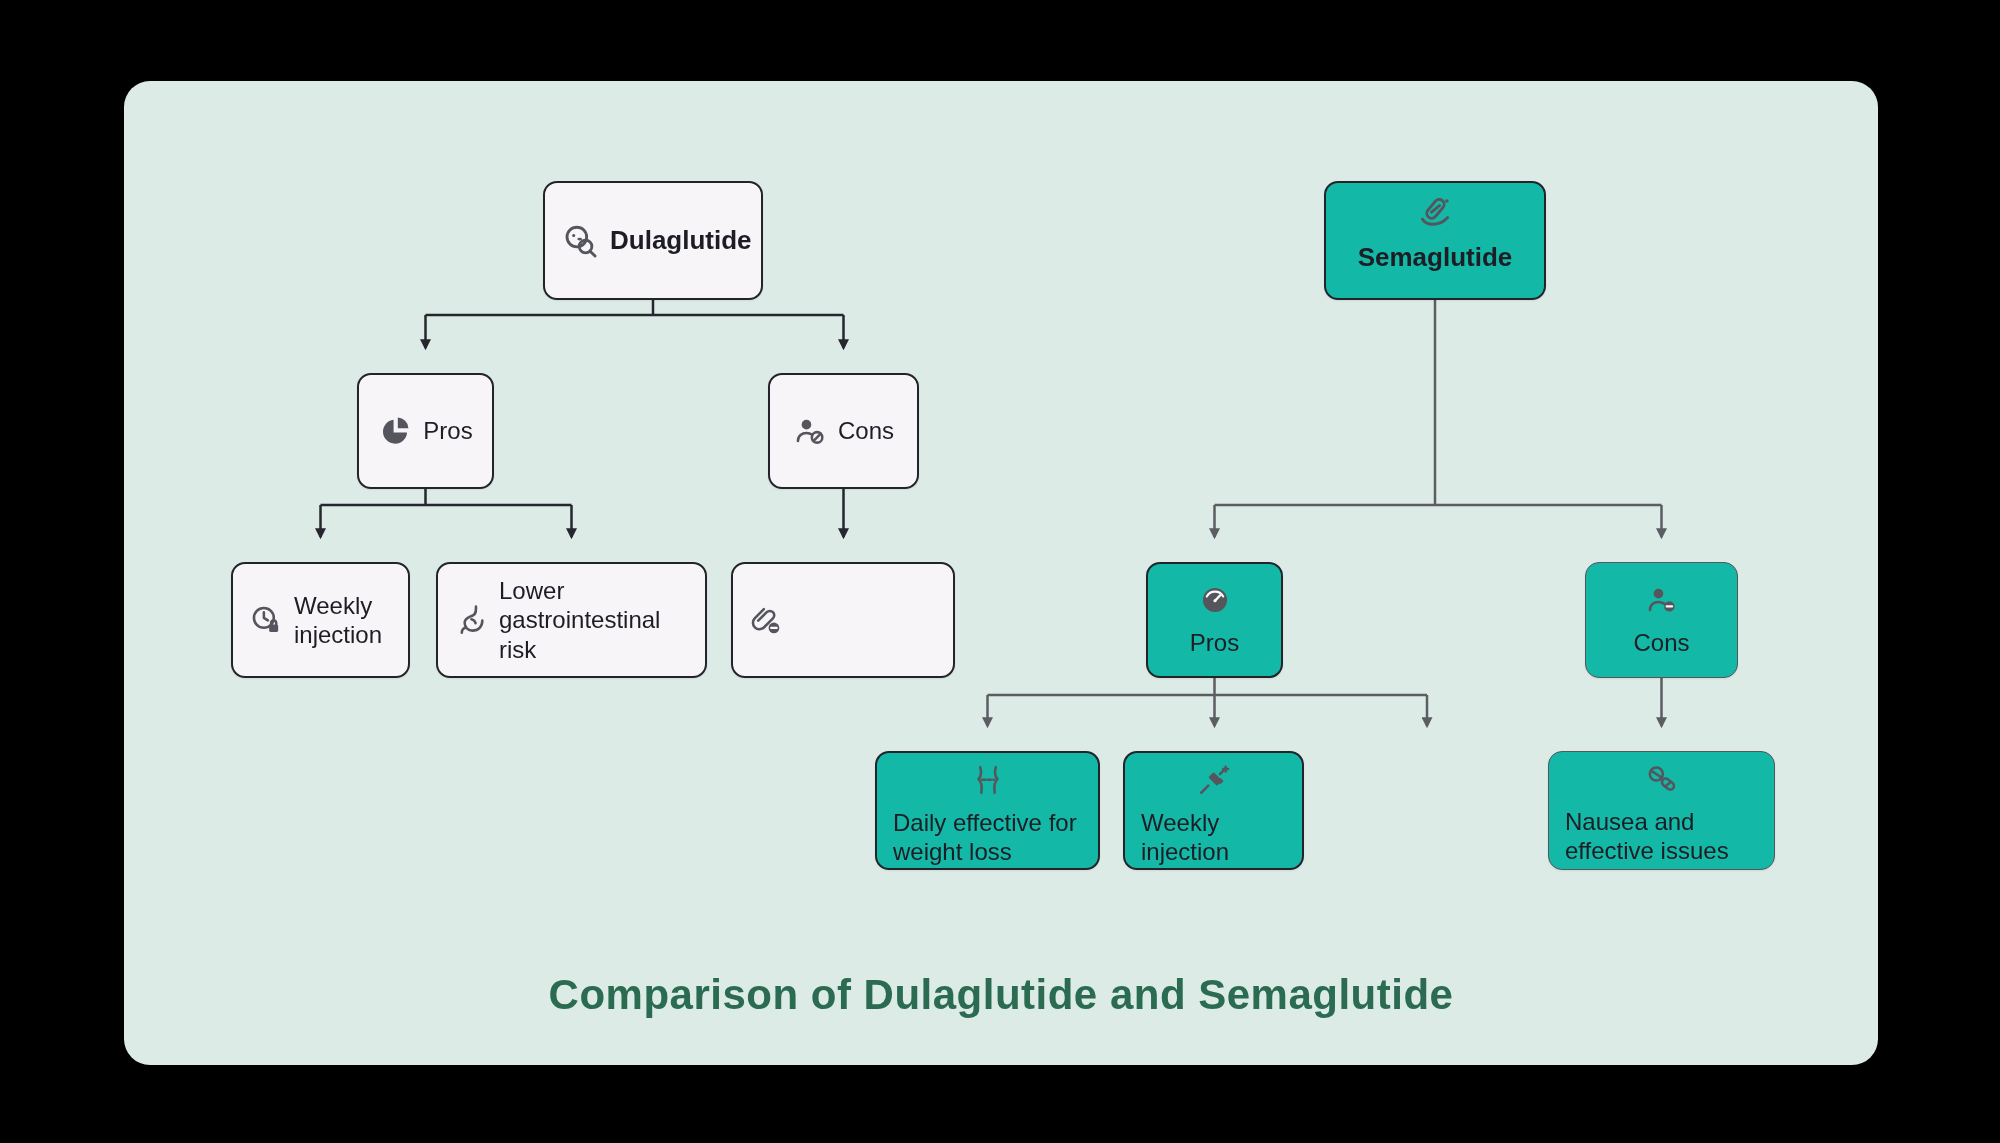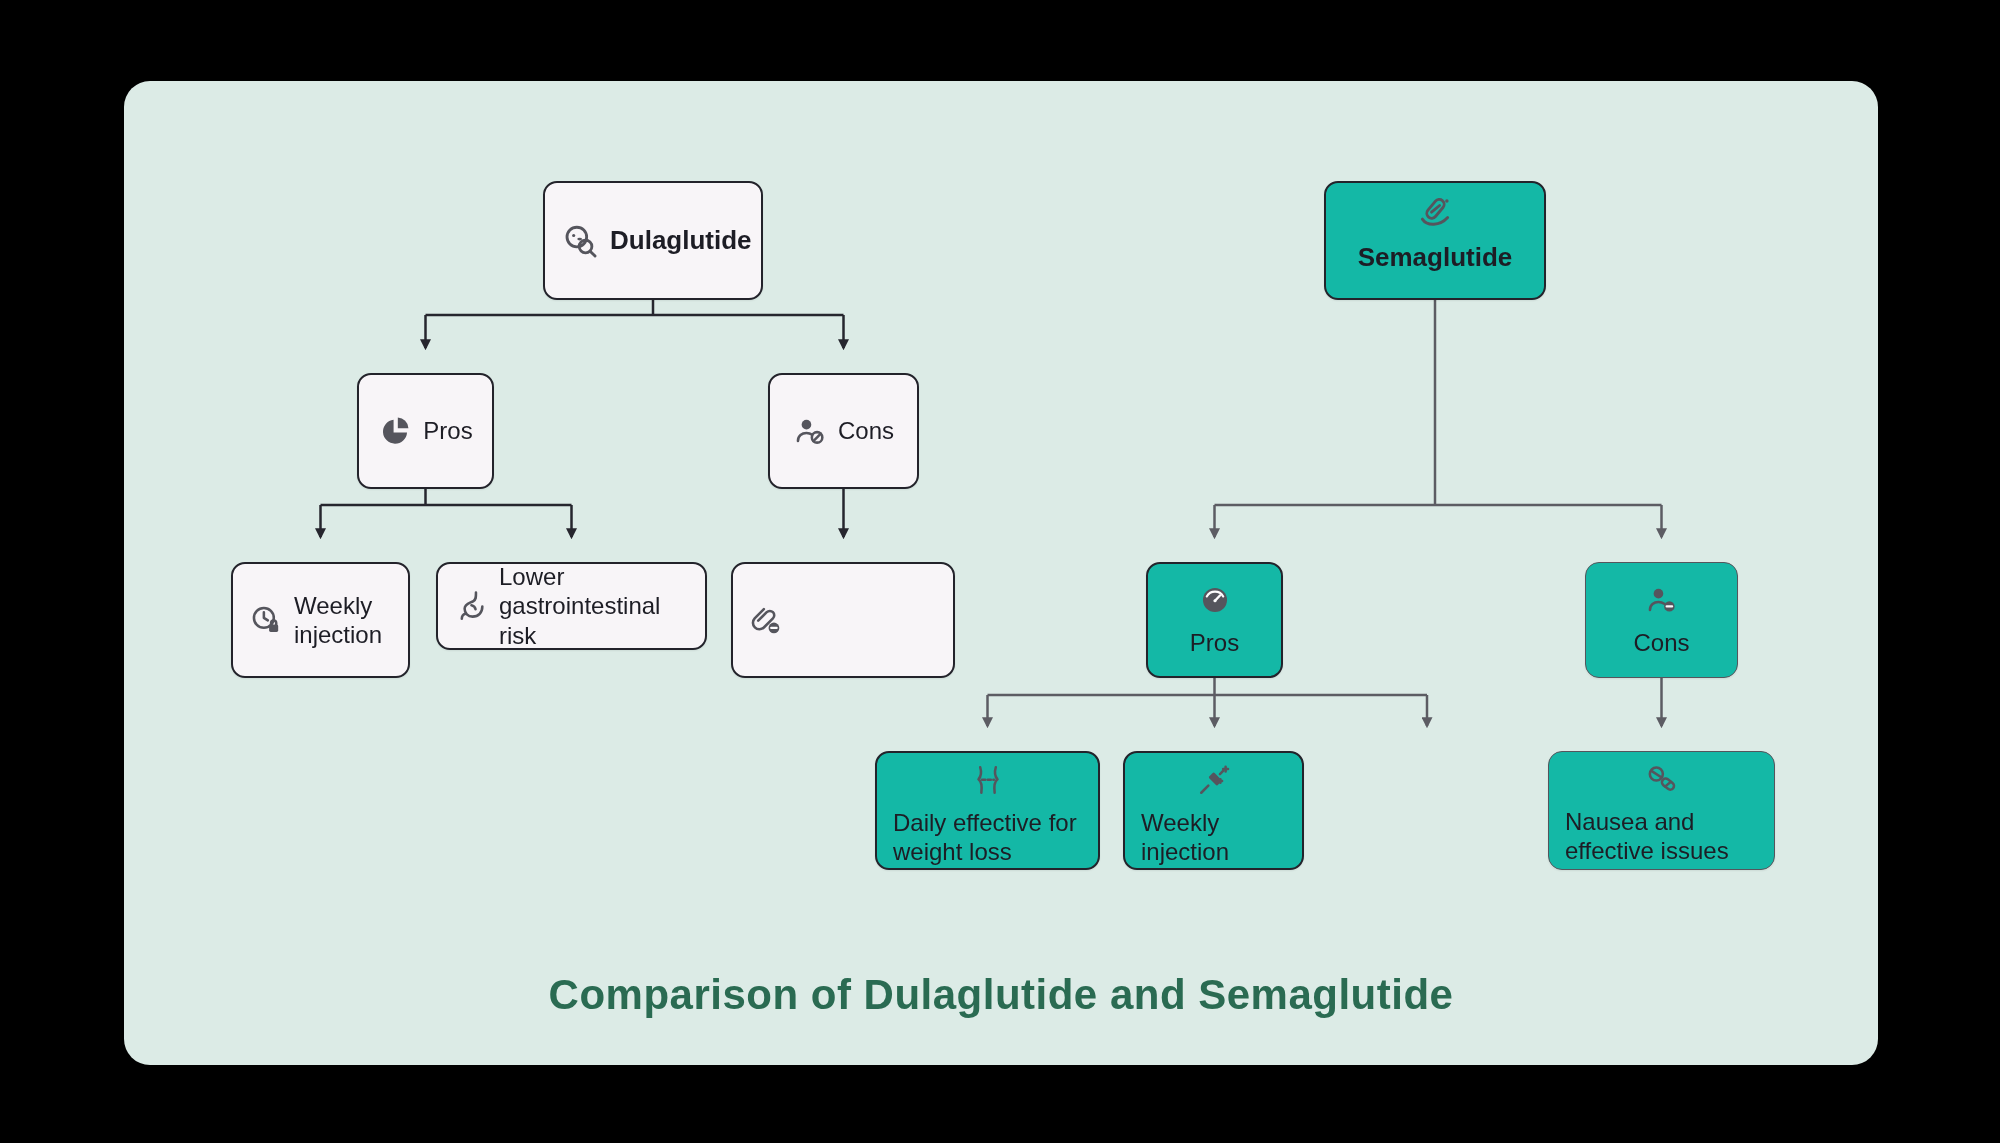--- a/index.html
+++ b/index.html
@@ -103,21 +103,21 @@
       <svg class="ic" viewBox="0 0 24 24">
         <circle cx="10.5" cy="10.5" r="7"></circle>
         <path d="M10.5 6.5 v4 l2.8 1.8"></path>
         <path d="M15.6 15.2 v-1.1 a1.8 1.8 0 0 1 3.6 0 v1.1"></path>
         <rect x="14.2" y="15.2" width="6.4" height="5.2" rx="1.1" fill="#55555d" stroke="none"></rect>
       </svg>
     </span>
     <span class="label">Weekly injection</span>
   </div>
 
-  <div class="node" style="left:436px;top:542px;width:271px;height:88px">
+  <div class="node" style="left:436px;top:542px;width:271px;height:116px">
     <span class="icon">
       <svg class="ic" viewBox="0 0 24 24">
         <path d="M15.5 2.5 c0 3 .2 4.8 -1.8 6 c-2.6 1.5 -6.2 2 -6.2 5.4 c0 3.2 2.3 5.6 5.6 5.6 c4.2 0 6.9 -3 6.9 -7.2"></path>
         <path d="M5.5 21 c0-2 1-3.2 2.6-3.6"></path>
         <path d="M12.3 11.5 c1.5 .3 2.6 1.2 2.9 2.8"></path>
       </svg>
     </span>
     <span class="label">Lower gastrointestinal risk</span>
   </div>
 

